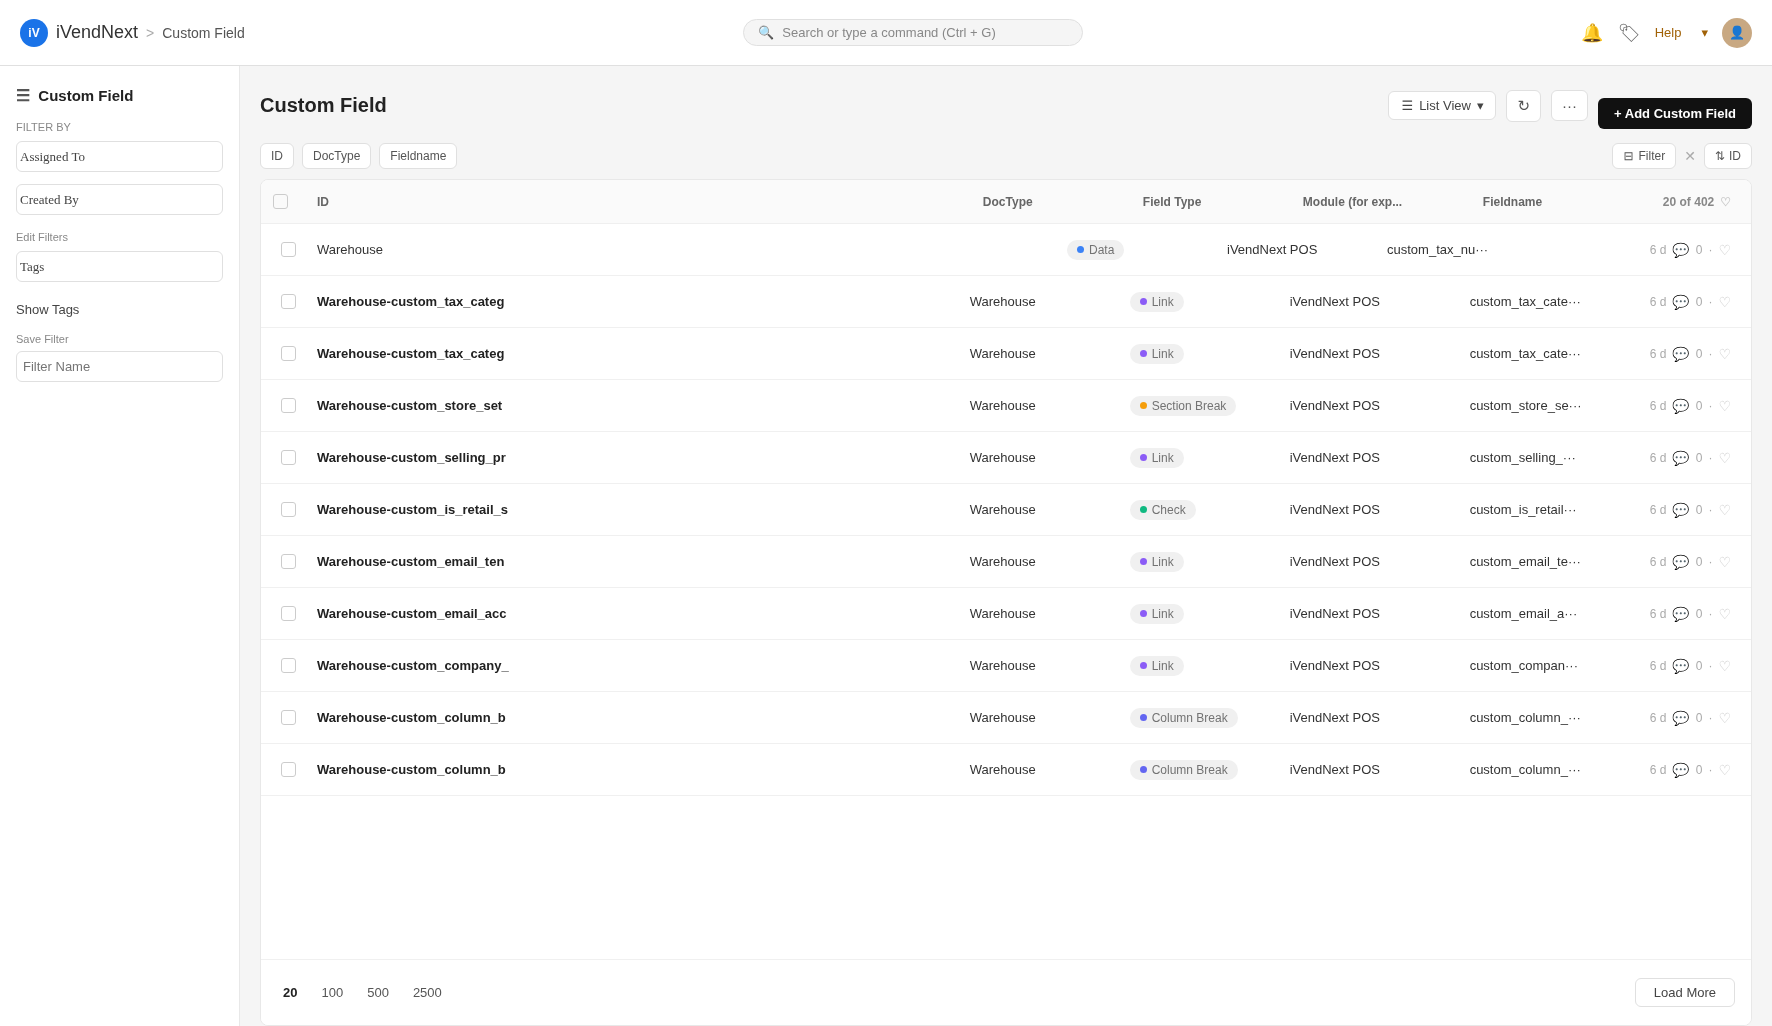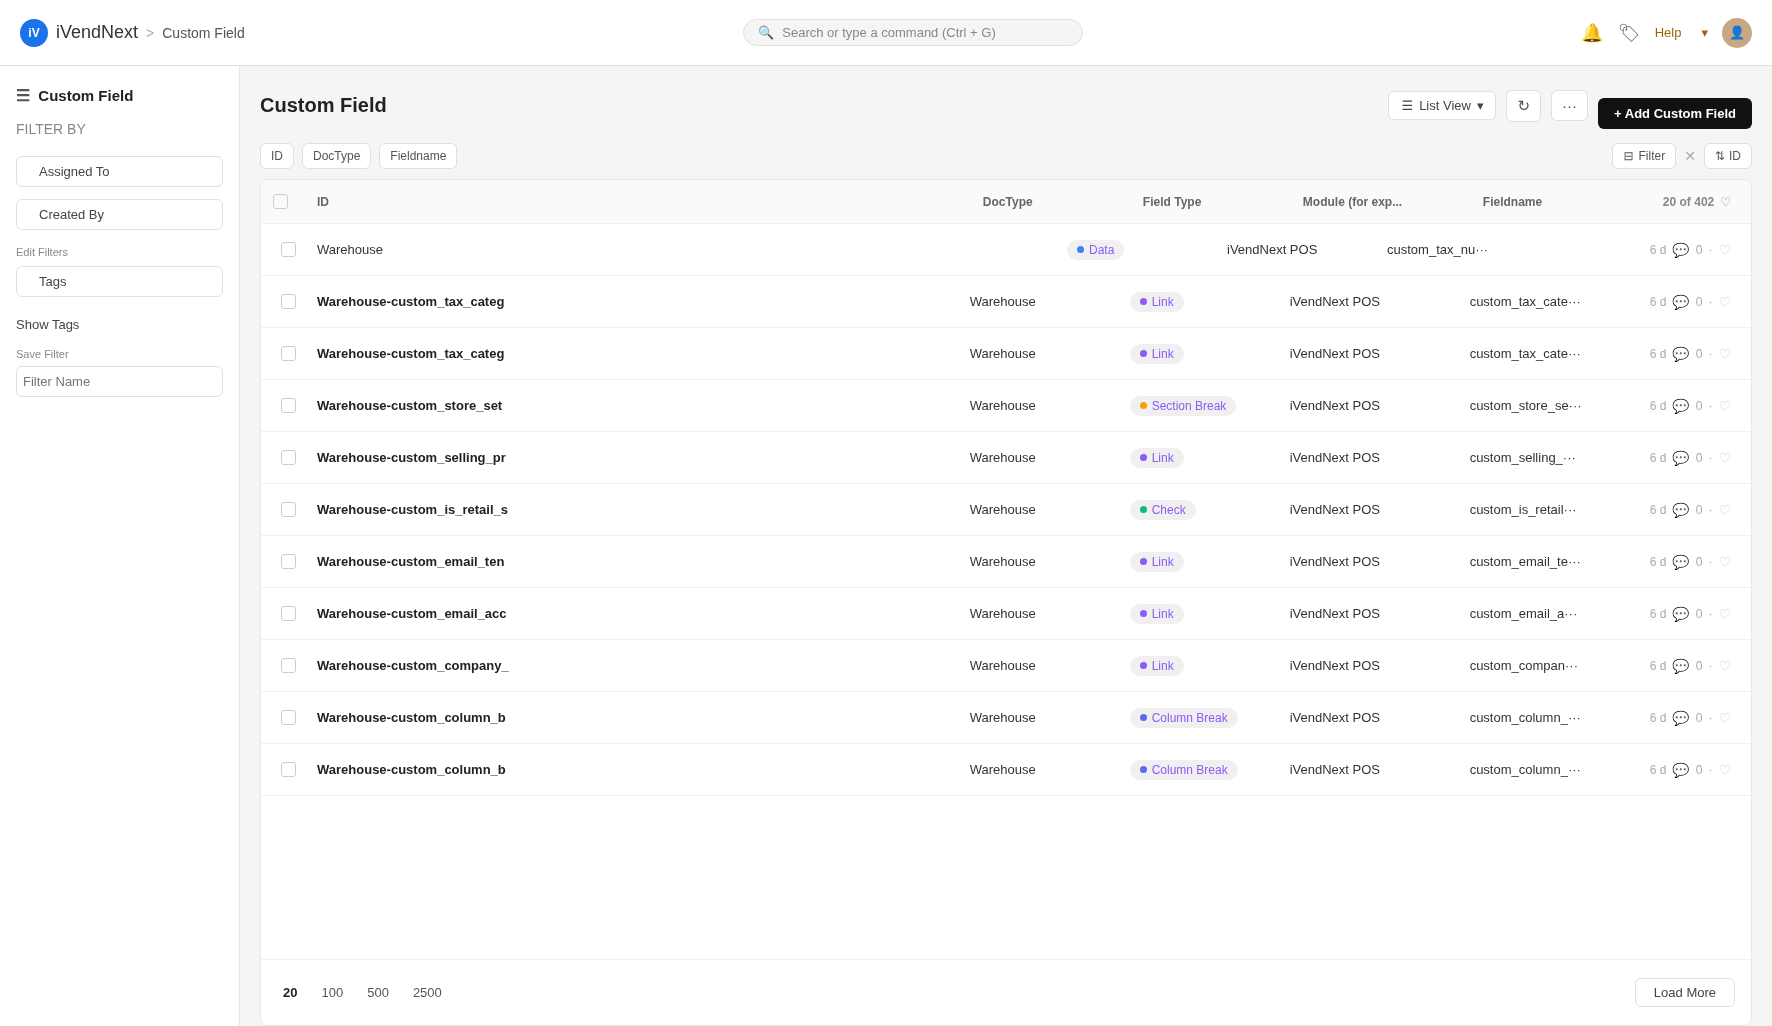--- a/index.html
+++ b/index.html
@@ -19,22 +19,22 @@
     .help-btn { display: flex; align-items: center; gap: 20px; font-size: 13px; color: #a16207; cursor: pointer; }
     .avatar { width: 30px; height: 30px; border-radius: 50%; background: #c8a882; display: flex; align-items: center; justify-content: center; overflow: hidden; }
 
     
     .layout { display: flex; height: calc(1026px - 50px); }
 
     
     .sidebar { width: 240px; background: #fff; border-right: 1px solid #e8e8e8; padding: 20px 16px; flex-shrink: 0; }
     .sidebar-header { font-size: 15px; font-weight: 700; color: #222; margin-bottom: 16px; display: flex; align-items: center; gap: 8px; }
     .menu-icon { font-size: 16px; color: #555; cursor: pointer; }
-    .section-label { font-size: 14px; color: #888; text-transform: uppercase; margin-bottom: 19px; margin-top: 4px; }
-    .filter-select { width: 100%; border: 1px solid #e0e0e0; border-radius: 6px; padding: 7px 22px; font-size: 13px; color: #444; background: #fff; appearance: none; cursor: pointer; margin-bottom: 12px; }
+    .section-label { font-size: 11px; color: #888; text-transform: uppercase; margin-bottom: 8px; margin-top: 4px; }
+    .filter-select { width: 100%; border: 1px solid #e0e0e0; border-radius: 6px; padding: 7px 3px; font-size: 13px; color: #444; background: #fff; appearance: none; cursor: pointer; margin-bottom: 12px; font-family: Liberation Serif, serif; }
     .edit-filters-label { font-size: 11px; color: #888; margin-bottom: 8px; margin-top: 4px; }
     .show-tags-label { font-size: 13px; color: #444; margin-top: 8px; margin-bottom: 16px; cursor: pointer; }
     .save-filter-label { font-size: 11px; color: #888; margin-bottom: 6px; }
     .filter-name-input { width: 100%; border: 1px solid #e0e0e0; border-radius: 6px; padding: 7px 6px; font-size: 13px; color: #aaa; background: #fff; }
 
     
     .main { flex: 1; padding: 16px 20px; overflow: hidden; display: flex; flex-direction: column; }
     .main-header { display: flex; align-items: center; justify-content: space-between; margin-bottom: 14px; }
     .page-title { font-size: 20px; font-weight: 700; color: #222; }
     .header-actions { display: flex; align-items: center; gap: 10px; }
@@ -52,21 +52,21 @@
 
     
     .table-container { background: #fff; border: 1px solid #e8e8e8; border-radius: 8px; overflow: hidden; flex: 1; display: flex; flex-direction: column; }
     .table-header-row { display: grid; grid-template-columns: 36px 1fr 160px 160px 180px 180px auto; align-items: center; background: #fafafa; border-bottom: 1px solid #efefef; padding: 0 12px; min-height: 44px; }
     .th { font-size: 12px; font-weight: 600; color: #666; padding: 0 8px; }
     .th-right { text-align: right; }
     .table-body { overflow-y: auto; flex: 1; }
     .table-row { display: grid; grid-template-columns: 36px 1fr 160px 160px 180px 180px auto; align-items: center; padding: 0 12px; min-height: 52px; border-bottom: 1px solid #f0f0f0; cursor: pointer; }
     .td { font-size: 13px; color: #333; padding: 0 8px; overflow: hidden; text-overflow: ellipsis; white-space: nowrap; }
     .td-id { font-weight: 600; font-size: 13px; color: #222; }
-    .badge { display: inline-flex; align-items: center; gap: 5px; background: #f0f0f0; border-radius: 20px; padding: 3px 10px; font-size: 12px; color: #8b5cf6; }
+    .badge { display: inline-flex; align-items: center; gap: 5px; background: #f0f0f0; border-radius: 20px; padding: 3px 10px; font-size: 12px; color: #737373; }
     .badge-dot { width: 7px; height: 7px; border-radius: 50%; background: #888; flex-shrink: 0; }
     .td-meta { display: flex; align-items: center; gap: 6px; font-size: 12px; color: #aaa; justify-content: flex-end; }
     .meta-comment { font-size: 14px; }
     .meta-heart { font-size: 14px; cursor: pointer; }
     .row-count { font-size: 12px; color: #888; text-align: right; display: flex; align-items: center; gap: 6px; justify-content: flex-end; }
     .heart-outline { color: #ccc; }
 
     .table-footer { display: flex; align-items: center; justify-content: space-between; padding: 18px 16px; border-top: 1px solid #f0f0f0; background: #fff; }
     .page-sizes { display: flex; align-items: center; gap: 12px; }
     .page-size-item { font-size: 13px; color: #555; cursor: pointer; padding: 4px 6px; border-radius: 4px; }

